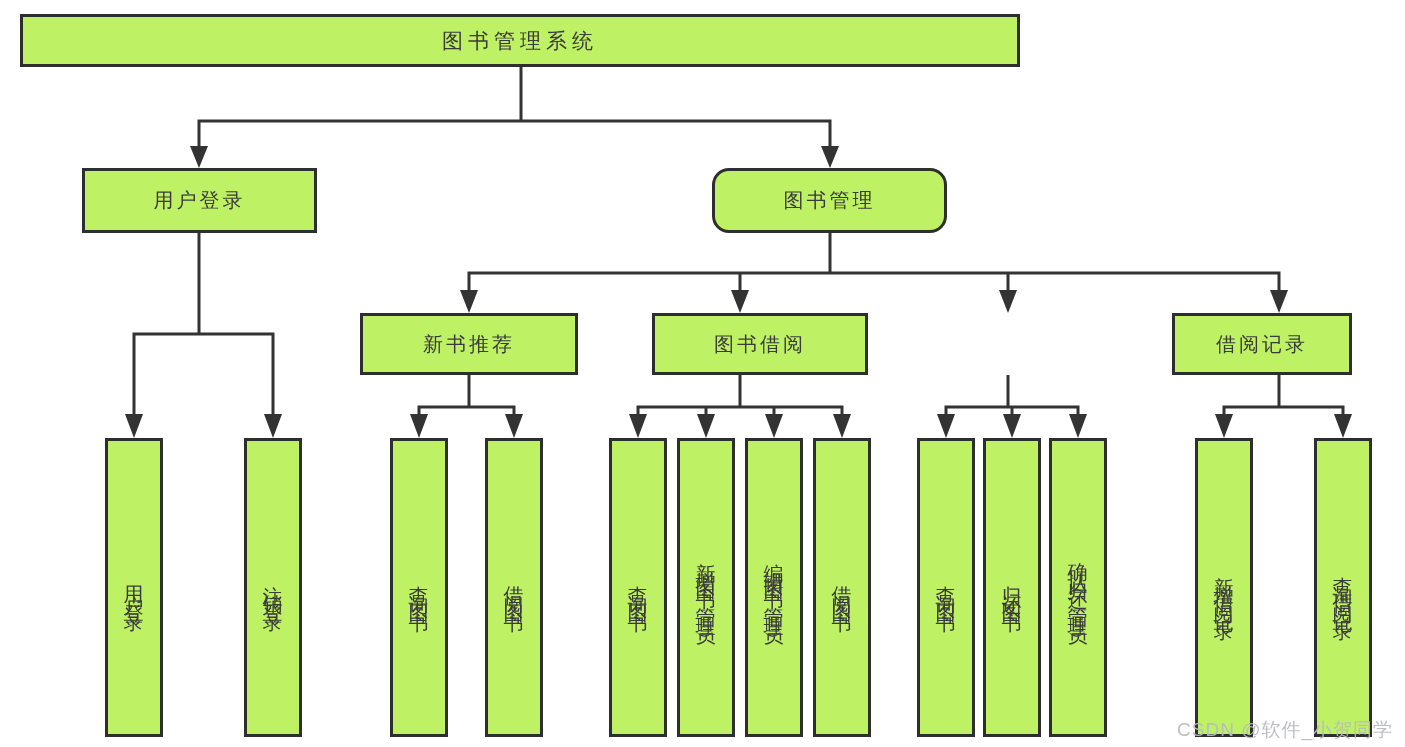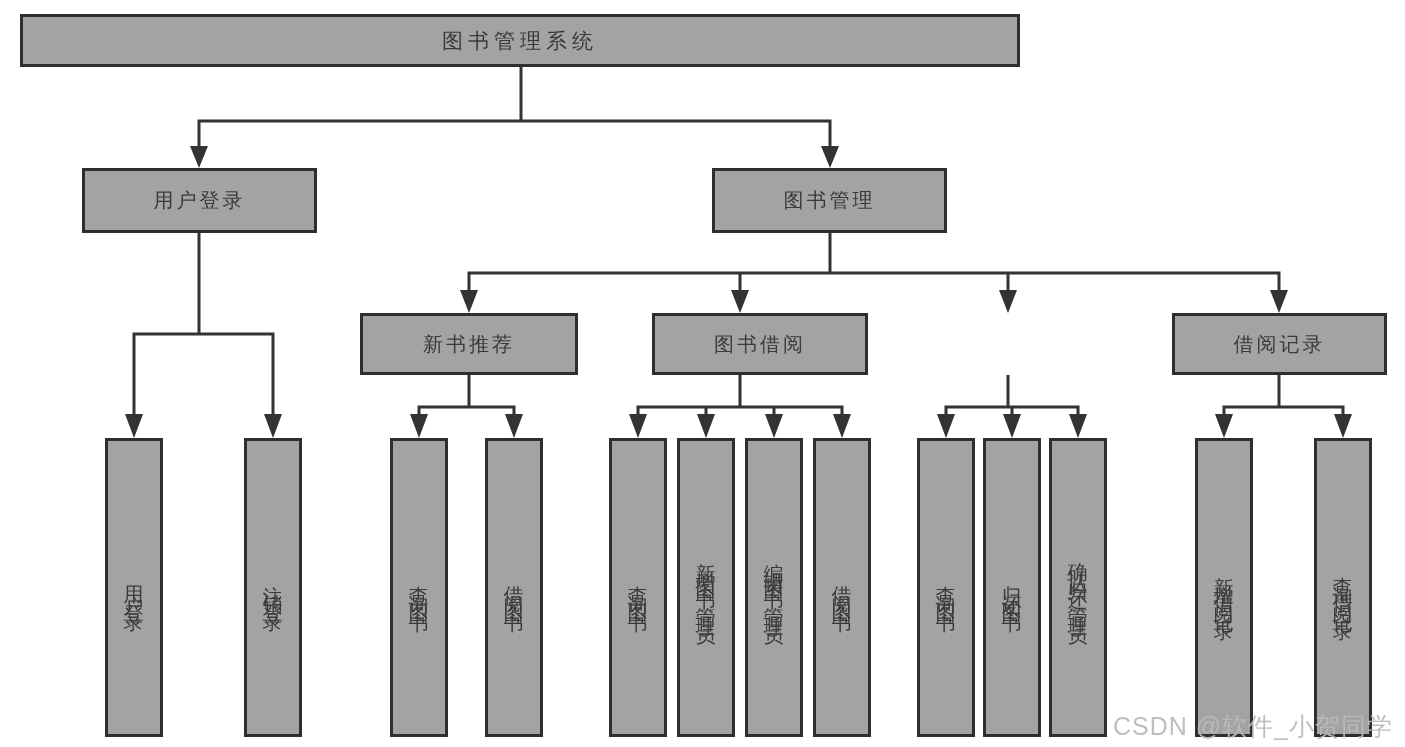--- a/index.html
+++ b/index.html
@@ -17,42 +17,42 @@
     position: absolute; left: 0; top: 0;
     width: 1405px; height: 747px;
     z-index: 1;
   }
   svg.connectors polyline, svg.connectors line {
     fill: none; stroke: #333333; stroke-width: 3;
   }
   svg.connectors polygon { fill: #333333; stroke: none; }
   .node {
     position: absolute;
-    background: #a3a3a3;
+    background: #bef264;
     border: 3px solid #2e2e2e;
     display: flex; align-items: center; justify-content: center;
     z-index: 2;
     color: #3a3a3a;
   }
   .hnode span {
     font-size: 20px; letter-spacing: 3px; white-space: nowrap;
     color: #3a3a3a;
   }
   .root-node span { font-size: 21px; letter-spacing: 5px; }
   .vnode {
     top: 438px; width: 58px; height: 299px;
   }
   .vnode span {
     writing-mode: vertical-rl;
     font-size: 20px; letter-spacing: 9px; line-height: 1;
     color: #3a3a3a; white-space: nowrap;
   }
   .watermark {
     position: absolute; right: 12px; bottom: 4px;
-    font-size: 25px; letter-spacing: 1px;
+    font-size: 19px; letter-spacing: 1px;
     color: rgba(185, 186, 192, 0.95);
     z-index: 3; white-space: nowrap;
     pointer-events: none;
   }
 </style>
 </head>
 <body>
 
 <div id="canvas">
 
@@ -104,31 +104,31 @@
     <polygon points="1334,414 1352,414 1343,438"></polygon>
   </svg>
 
   <div class="node hnode root-node" style="left:20px; top:14px; width:1000px; height:53px;">
     <span>图书管理系统</span>
   </div>
 
   <div class="node hnode" style="left:82px; top:168px; width:235px; height:65px;">
     <span>用户登录</span>
   </div>
-  <div class="node hnode" style="left:712px; top:168px; width:235px; height:65px;">
+  <div class="node hnode" style="left:712px; top:168px; width:235px; height:65px;border-radius:17px;">
     <span>图书管理</span>
   </div>
 
   <div class="node hnode" style="left:360px; top:313px; width:218px; height:62px;">
     <span>新书推荐</span>
   </div>
   <div class="node hnode" style="left:632px; top:313px; width:216px; height:62px;margin-left:20px;">
     <span>图书借阅</span>
   </div>
-  <div class="node hnode" style="left:1172px; top:313px; width:215px; height:62px;">
+  <div class="node hnode" style="left:1172px; top:313px; width:180px; height:62px;">
     <span>借阅记录</span>
   </div>
 
   <div class="node vnode" style="left:105px;">
     <span>用户登录</span>
   </div>
   <div class="node vnode" style="left:244px;">
     <span>注销登录</span>
   </div>
 

